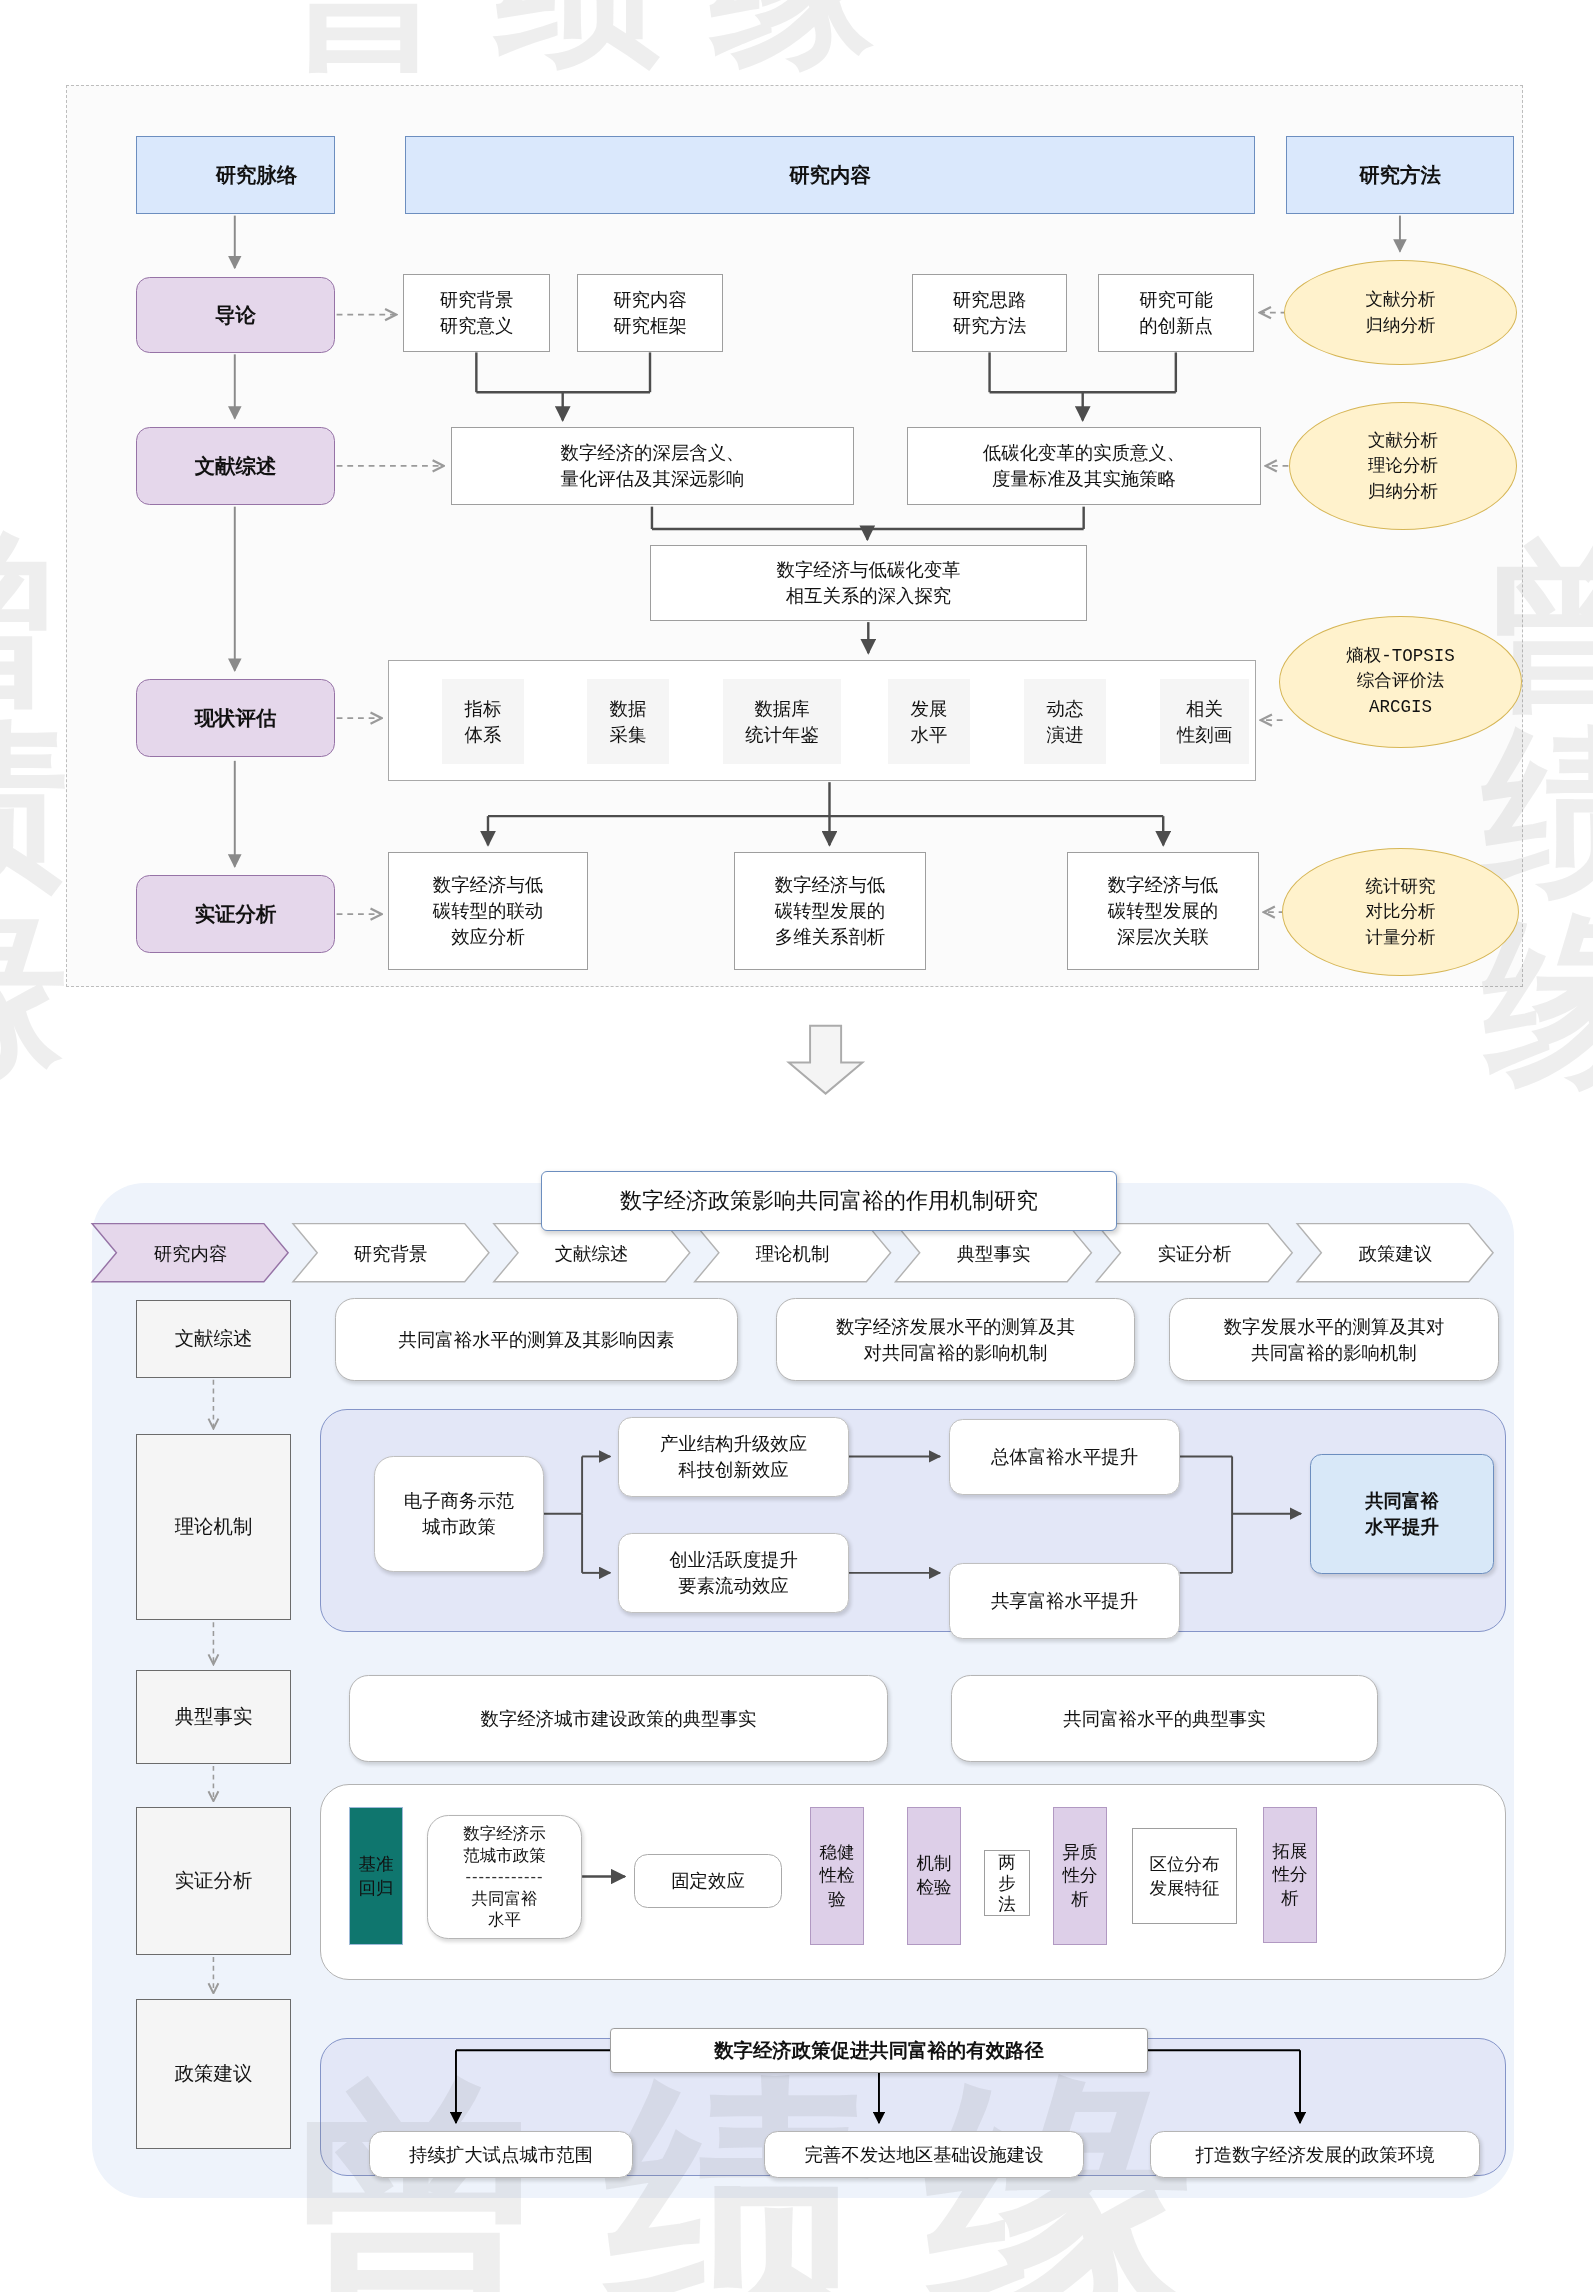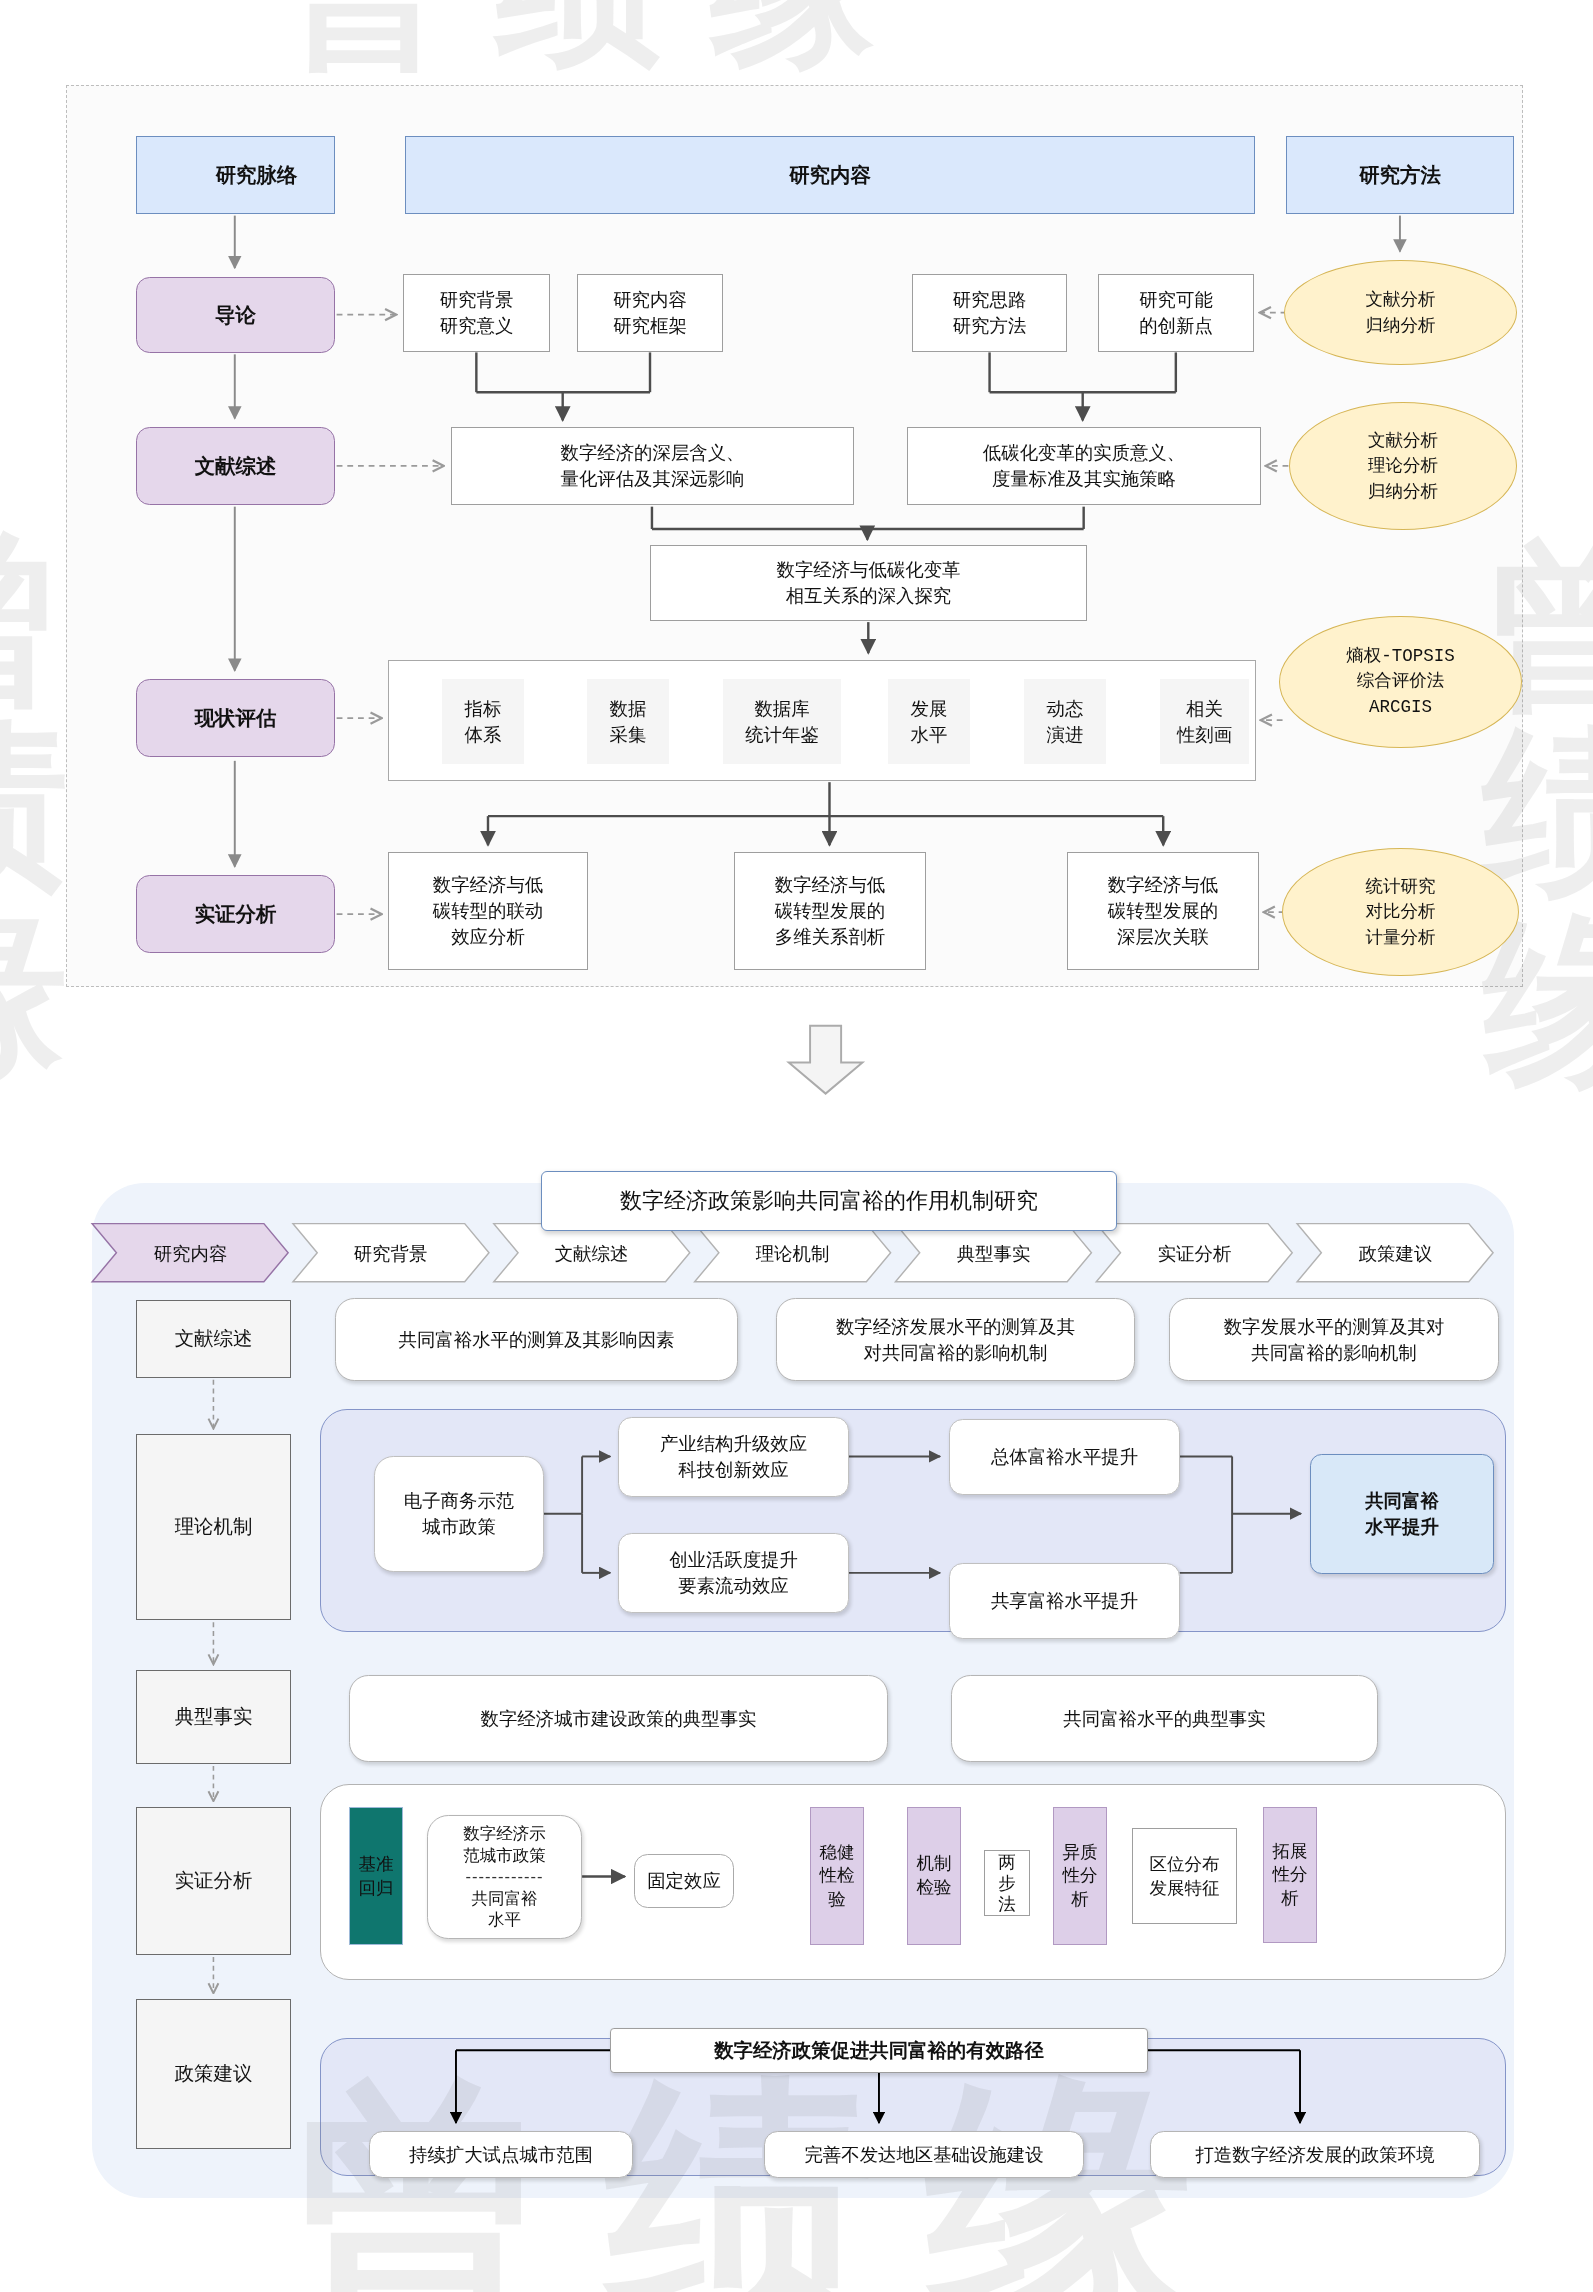--- a/index.html
+++ b/index.html
@@ -251,21 +251,21 @@
   <div class="box glabel" style="left:136px;top:1807px;width:155px;height:148px;">实证分析</div>
   <div class="box bluebar" style="left:349px;top:1807px;width:54px;height:138px;">基准
 回归</div>
   <div class="box shadow" style="left:427px;top:1815px;width:155px;height:124px;border-color:#b5b5b5;border-radius:21.3px;flex-direction:column;font-size:16.5px;line-height:1.3;">
     <span>数字经济示
 范城市政策</span>
     <span class="sep-dashes">------------</span>
     <span>共同富裕
 水平</span>
   </div>
-  <div class="box round" style="left:634px;top:1854px;width:100px;height:54px;border-color:#aaaaaa;">固定效应</div>
+  <div class="box round" style="left:634px;top:1854px;width:148px;height:54px;border-color:#aaaaaa;">固定效应</div>
   <div class="box pbar" style="left:810px;top:1807px;width:54px;height:138px;">稳健
 性检
 验</div>
   <div class="box pbar" style="left:907px;top:1807px;width:54px;height:138px;">机制
 检验</div>
   <div class="box" style="left:984px;top:1850px;width:46px;height:66px;font-size:17.5px;line-height:1.2;border-color:#9e9e9e;">两
 步
 法</div>
   <div class="box pbar" style="left:1053px;top:1807px;width:54px;height:138px;">异质
 性分

